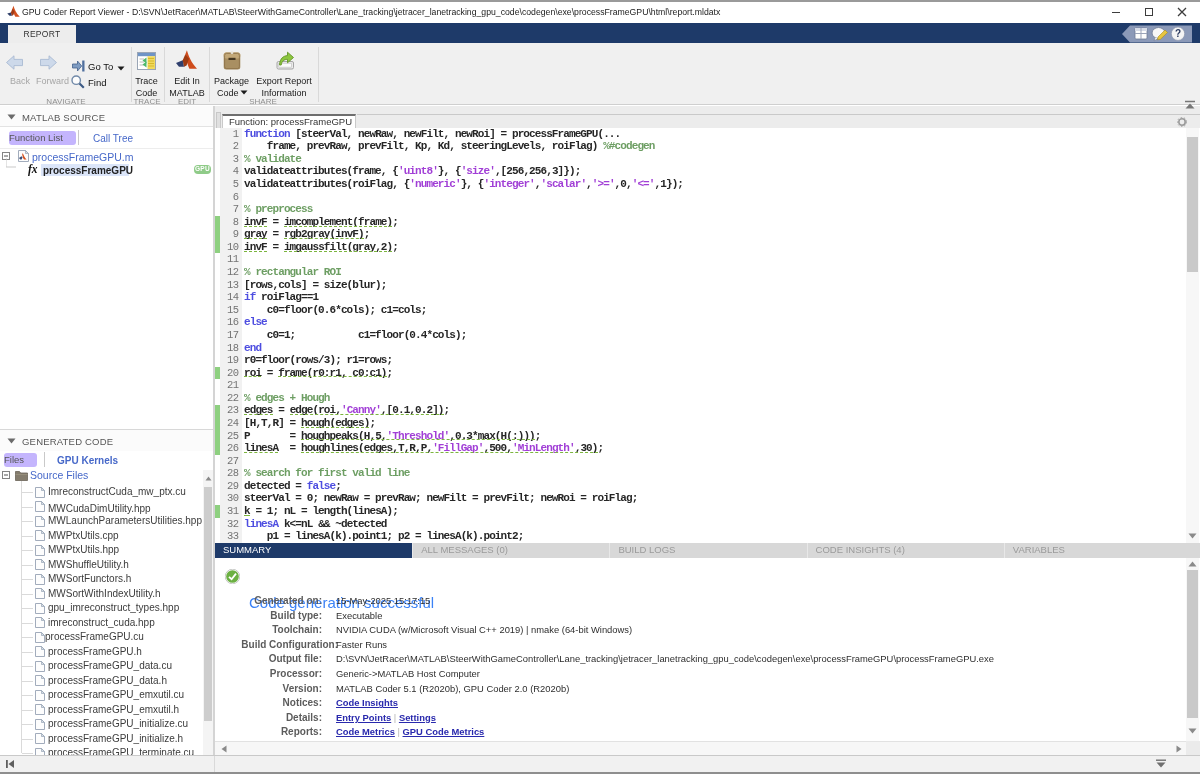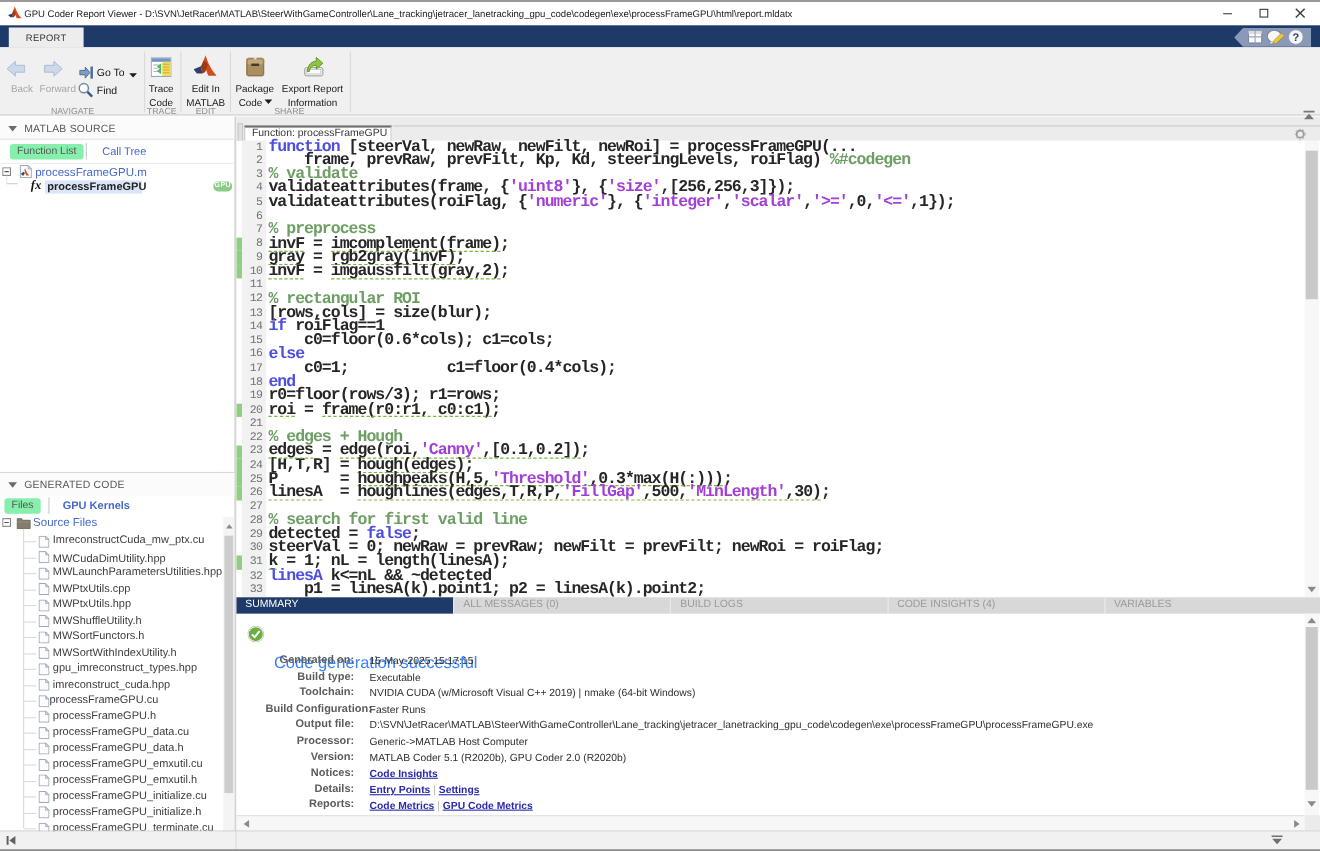--- a/index.html
+++ b/index.html
@@ -10,21 +10,21 @@
 .k{color:#4d4de0}
 .c{color:#6d9e63}
 .s{color:#a13fd6}
 .u{position:relative}
 .u::after{content:"";position:absolute;left:0;right:0;bottom:1.2px;border-bottom:1px dashed #7cb53e}
 .lbl{color:#202020;font-size:9px;text-align:center;line-height:12.5px;white-space:nowrap}
 .seclbl{color:#8f8f8f;font-size:8px;text-align:center}
 .dis{color:#a6a6a6;font-size:9px;text-align:right}
 .vdiv{position:absolute;top:47px;width:1px;height:55px;background:#d9d9d9}
 .blink{color:#4668c9}
-.pill{position:absolute;background:#86efac;border-radius:3px;color:#555;text-align:center}
+.pill{position:absolute;background:#c4b5fd;border-radius:3px;color:#555;}
 .trow{position:absolute;white-space:nowrap;font-size:10.5px;color:#3c3c3c}
 .srow{position:absolute;white-space:nowrap;font-size:10px;color:#3c3c3c}
 .gbar{position:absolute;left:215px;width:4.5px;background:#8ed080}
 .sl{position:absolute;font-weight:bold;color:#5c5c5c;font-size:10px;text-align:right;width:110px;white-space:nowrap}
 .sv{position:absolute;color:#2e2e2e;font-size:9.4px;white-space:nowrap}
 .lnk{color:#2929ad;font-weight:bold;text-decoration:underline}
 .btab{position:absolute;top:543px;height:14.5px;background:#d8d8d8;color:#9a9a9a;font-size:9.5px;line-height:14.5px;padding-left:8px;border-left:1px solid #e8e8e8}
 </style>
 </head>
 <body>
@@ -350,21 +350,21 @@
 24
 25
 26
 27
 28
 29
 30
 31
 32
 33</pre>
-<pre class="abs" style="left:244px;top:127.7px;font-size:15px;font-weight:bold;line-height:12.58px;letter-spacing:-0.9px;color:#262626"><span class="k">function</span> [steerVal, newRaw, newFilt, newRoi] = processFrameGPU(...
+<pre class="abs" style="left:244px;top:127.7px;font-size:11px;font-weight:bold;line-height:12.58px;letter-spacing:-0.9px;color:#262626"><span class="k">function</span> [steerVal, newRaw, newFilt, newRoi] = processFrameGPU(...
     frame, prevRaw, prevFilt, Kp, Kd, steeringLevels, roiFlag) <span class="c">%#codegen</span>
 <span class="c">% validate</span>
 validateattributes(frame, {<span class="s">'uint8'</span>}, {<span class="s">'size'</span>,[256,256,3]});
 validateattributes(roiFlag, {<span class="s">'numeric'</span>}, {<span class="s">'integer'</span>,<span class="s">'scalar'</span>,<span class="s">'&gt;='</span>,0,<span class="s">'&lt;='</span>,1});
 
 <span class="c">% preprocess</span>
 <span class="u">invF</span> = <span class="u">imcomplement(frame)</span>;
 <span class="u">gray</span> = <span class="u">rgb2gray(invF)</span>;
 <span class="u">invF</span> = <span class="u">imgaussfilt(gray,2)</span>;
 

